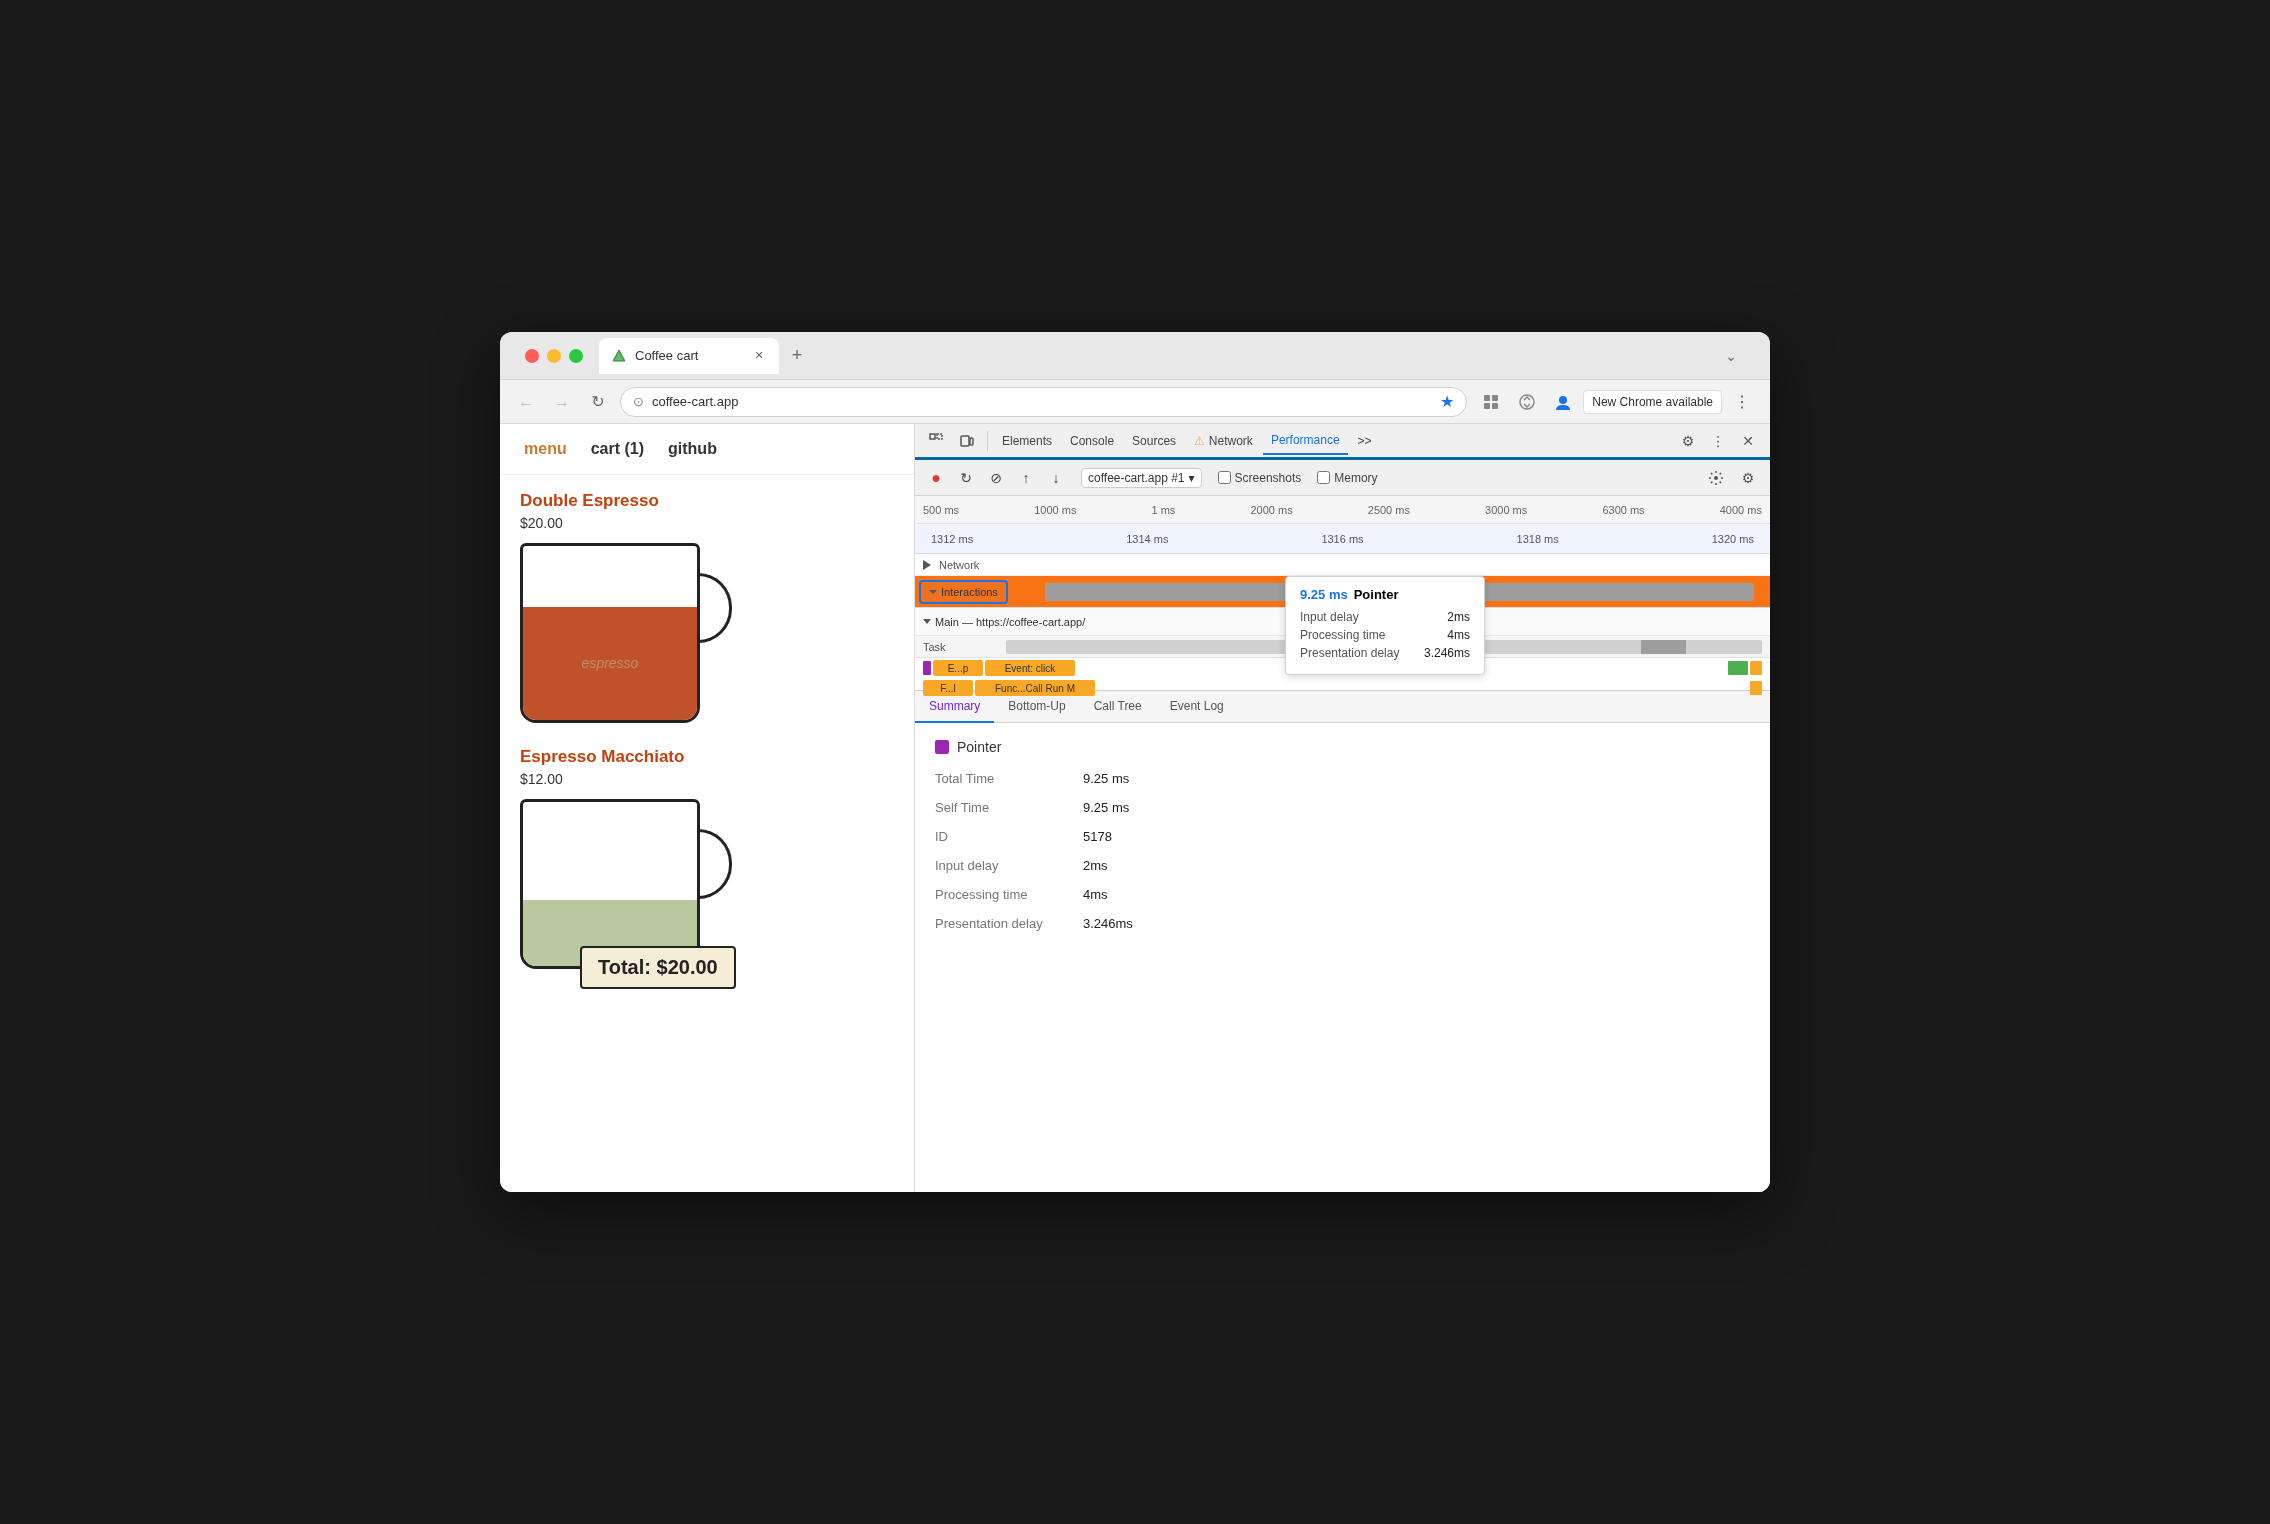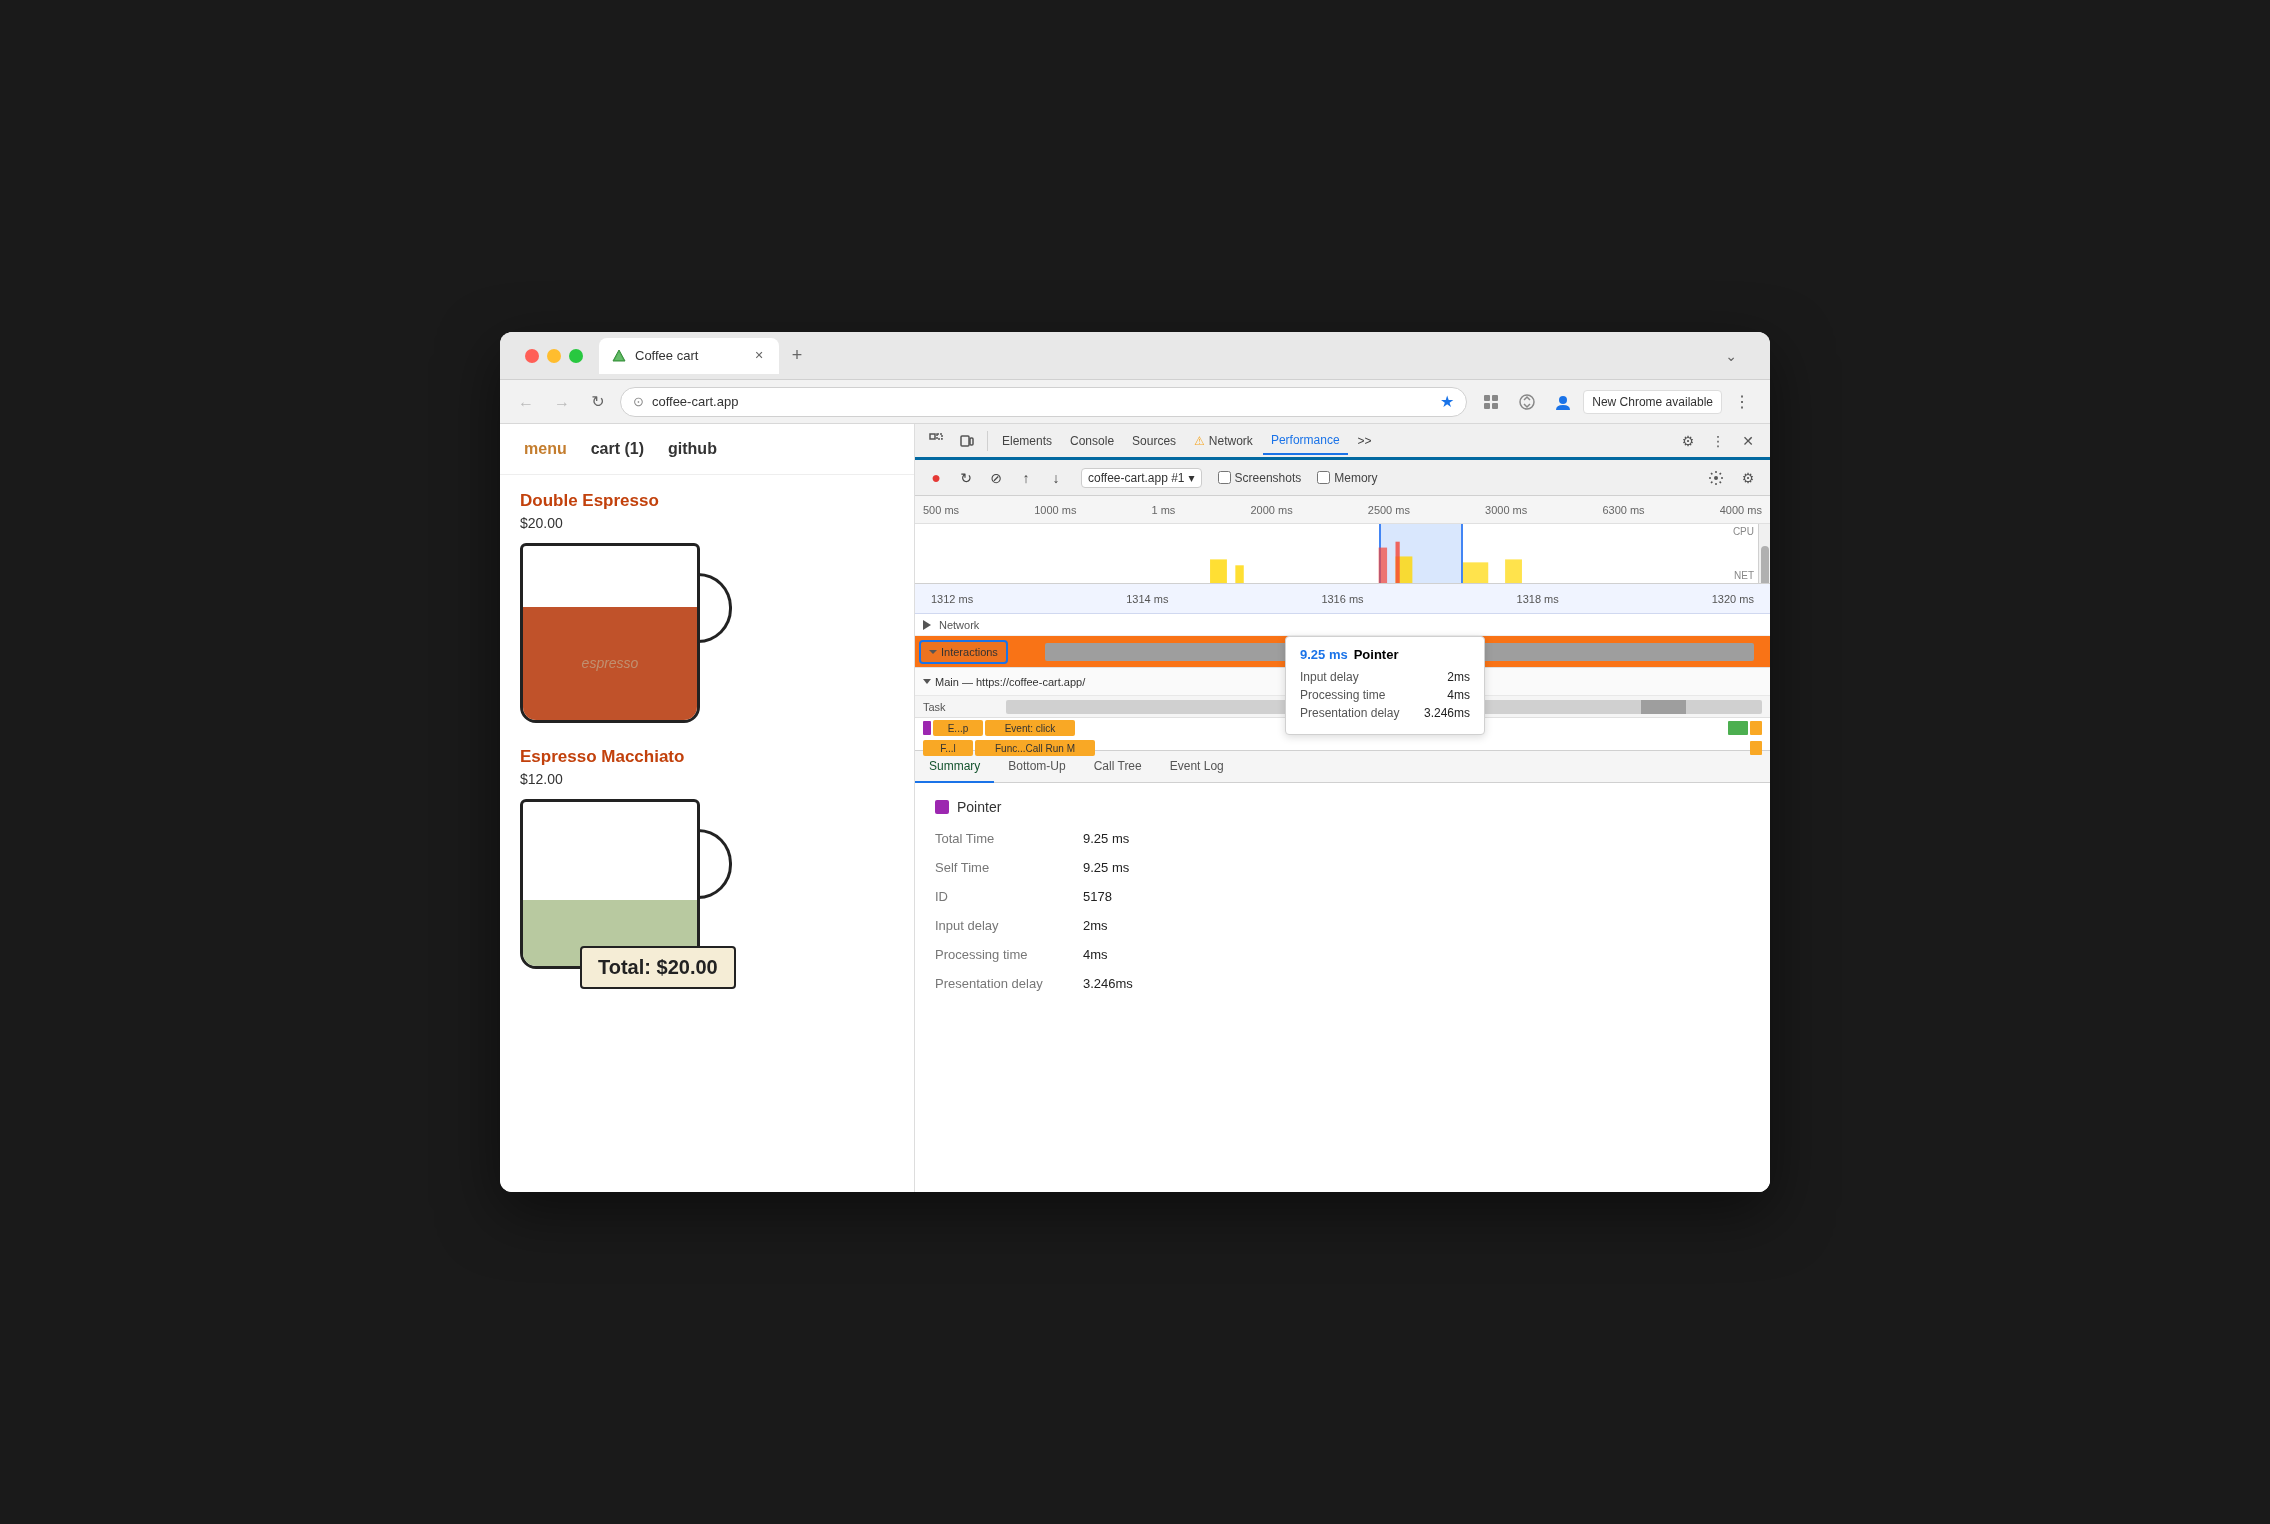--- a/index.html
+++ b/index.html
@@ -428,21 +428,21 @@
     .summary-tab {
       padding: 0 14px;
       height: 32px;
       display: flex;
       align-items: center;
       font-size: 12px;
       color: #555;
       cursor: pointer;
       border-bottom: 2px solid transparent;
     }
-    .summary-tab.active { color: #14532d; border-bottom-color: #1a73e8; }
+    .summary-tab.active { color: #6d28d9; border-bottom-color: #1a73e8; }
     .summary-content {
       padding: 16px 20px;
     }
     .summary-title {
       display: flex;
       align-items: center;
       gap: 8px;
       font-size: 14px;
       font-weight: 500;
       color: #333;
@@ -697,44 +697,20 @@
           <span class="ruler-label">1000 ms</span>
           <span class="ruler-label">1 ms</span>
           <span class="ruler-label">2000 ms</span>
           <span class="ruler-label">2500 ms</span>
           <span class="ruler-label">3000 ms</span>
           <span class="ruler-label">6300 ms</span>
           <span class="ruler-label">4000 ms</span>
         </div>
       </div>
 
-      <div style="height:60px;background:#fff;border-bottom:1px solid #d0d0d0;position:relative;overflow:hidden;display:flex;">
-
-        <div style="flex:1;position:relative;height:100%;">
-
-          <div style="position:absolute;right:4px;top:2px;font-size:10px;color:#888;">CPU</div>
-          <div style="position:absolute;right:4px;bottom:2px;font-size:10px;color:#888;">NET</div>
-
-          <div style="position:absolute;top:0;left:55%;width:10%;height:100%;background:rgba(66,133,244,0.2);border-left:2px solid #4285f4;border-right:2px solid #4285f4;"></div>
-
-          <svg width="100%" height="100%" style="position:absolute;top:0;left:0;">
-            <rect x="35%" y="60%" width="2%" height="40%" fill="#ffd700" opacity="0.8"></rect>
-            <rect x="38%" y="70%" width="1%" height="30%" fill="#ffd700" opacity="0.8"></rect>
-            <rect x="55%" y="40%" width="1%" height="60%" fill="#f44336" opacity="0.7"></rect>
-            <rect x="57%" y="55%" width="2%" height="45%" fill="#ffd700" opacity="0.8"></rect>
-            <rect x="65%" y="65%" width="3%" height="35%" fill="#ffd700" opacity="0.7"></rect>
-            <rect x="70%" y="60%" width="2%" height="40%" fill="#ffd700" opacity="0.7"></rect>
-
-            <rect x="57%" y="30%" width="0.5%" height="70%" fill="#f44336" opacity="0.8"></rect>
-          </svg>
-        </div>
-        <div class="vertical-scrollbar">
-          <div class="scroll-thumb"></div>
-        </div>
-      </div>
 
       <div class="zoomed-ruler">
         <span>1312 ms</span>
         <span>1314 ms</span>
         <span>1316 ms</span>
         <span>1318 ms</span>
         <span>1320 ms</span>
       </div>
 
       <div style="background:#fff;flex-shrink:0;border-bottom:1px solid #d0d0d0;position:relative;">

